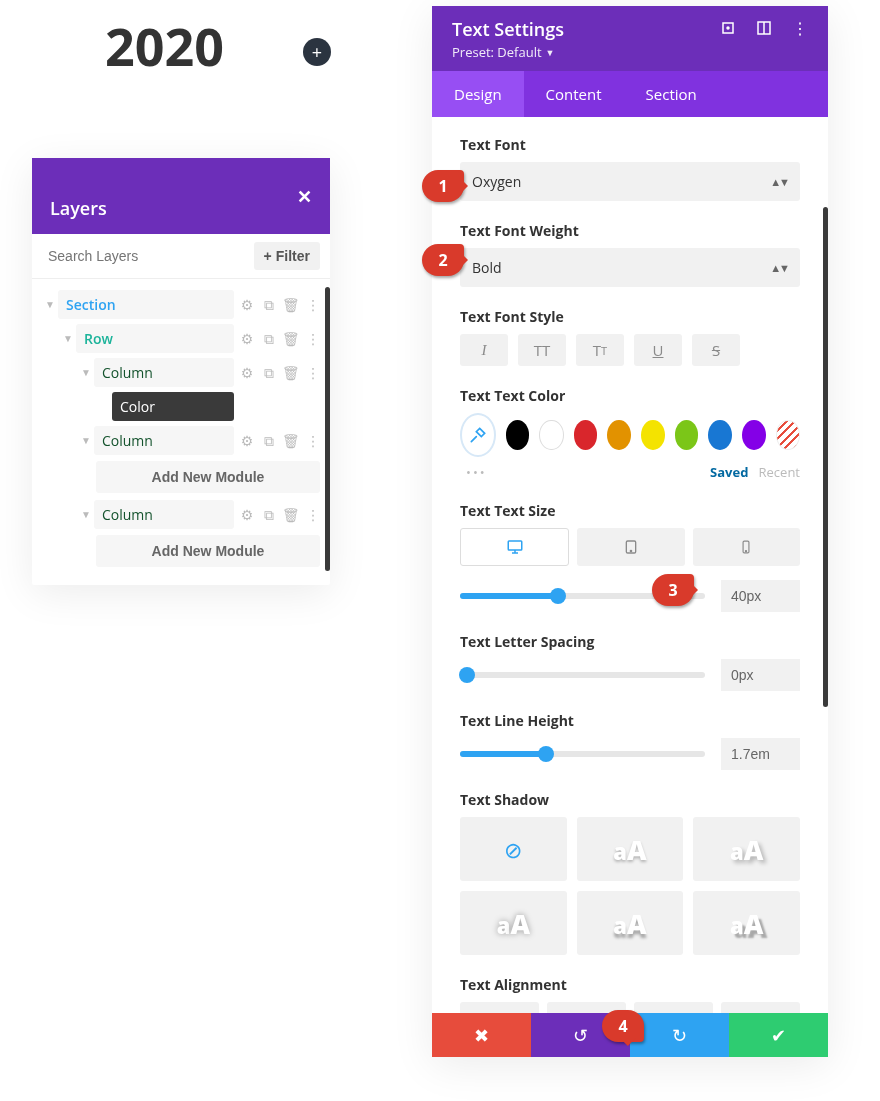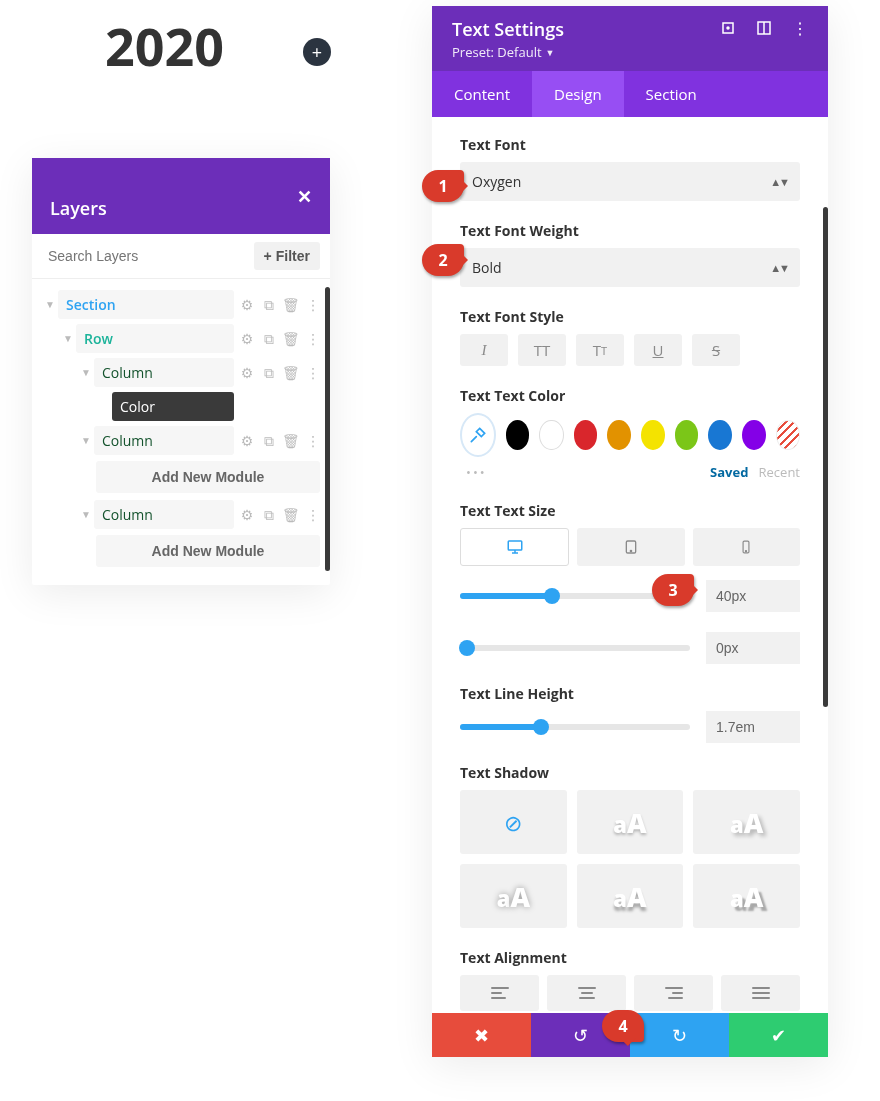--- a/index.html
+++ b/index.html
@@ -237,21 +237,21 @@
     color:#8a8a8a; font-size:16px; cursor:pointer;
   }
   .dtab.active { background:#fff; border:1px solid #ddd; color:#2ea3f2;}
   .slider-row { display:flex; align-items:center; gap:16px;}
   .slider {
     position:relative; flex:1; height:6px; background:#e6e6e6; border-radius:3px;
   }
   .slider .fill { position:absolute; left:0; top:0; bottom:0; background:#2ea3f2; border-radius:3px;}
   .slider .knob { position:absolute; top:50%; width:16px; height:16px; background:#2ea3f2; border-radius:50%; transform:translate(-50%,-50%); cursor:grab;}
   .numbox {
-    width:94px; background:#f1f1f1; border:none; padding:8px 10px;
+    width:79px; background:#f1f1f1; border:none; padding:8px 10px;
     font-size:14px; color:#666; border-radius:0; text-align:left;
   }
   .shadow-grid { display:grid; grid-template-columns:repeat(3,1fr); gap:10px;}
   .shadow-opt {
     height:64px; background:#f1f1f1; border-radius:3px;
     display:flex; align-items:center; justify-content:center;
     cursor:pointer; position:relative;
   }
   .shadow-none { color:#2ea3f2; font-size:22px;}
   .sh-txt { font-size:27px; font-weight:800; color:#fff;}
@@ -398,22 +398,22 @@
       <span class="sp-hicon">
         <svg width="16" height="16" viewBox="0 0 16 16" fill="none" stroke="white" stroke-width="1.5">
             <rect x="2" y="2" width="12" height="12"></rect>
             <line x1="8" y1="2" x2="8" y2="14"></line>
           </svg>
       </span>
       <span class="sp-hicon">⋮</span>
     </div>
   </div>
   <div class="sp-tabs">
+    <div class="sp-tab active">Design</div>
     <div class="sp-tab">Content</div>
-    <div class="sp-tab active">Design</div>
     <div class="sp-tab">Section</div>
   </div>
 
   <div class="sp-body">
 
     <div class="ctl">
       <div class="ctl-label">Text Font</div>
       <div class="select">
         <span>Oxygen</span>
         <span class="chev">▲▼</span>
@@ -498,20 +498,21 @@
       <div class="slider-row">
         <div class="slider">
           <div class="fill" style="width:40%"></div>
           <div class="knob" style="left:40%"></div>
         </div>
         <input class="numbox" value="40px" style="">
       </div>
     </div>
 
     <div class="ctl">
+      <div class="ctl-label">Text Letter Spacing</div>
       <div class="slider-row">
         <div class="slider">
           <div class="fill" style="width:3%"></div>
           <div class="knob" style="left:3%"></div>
         </div>
         <input class="numbox" value="0px" style="">
       </div>
     </div>
 
     <div class="ctl">

